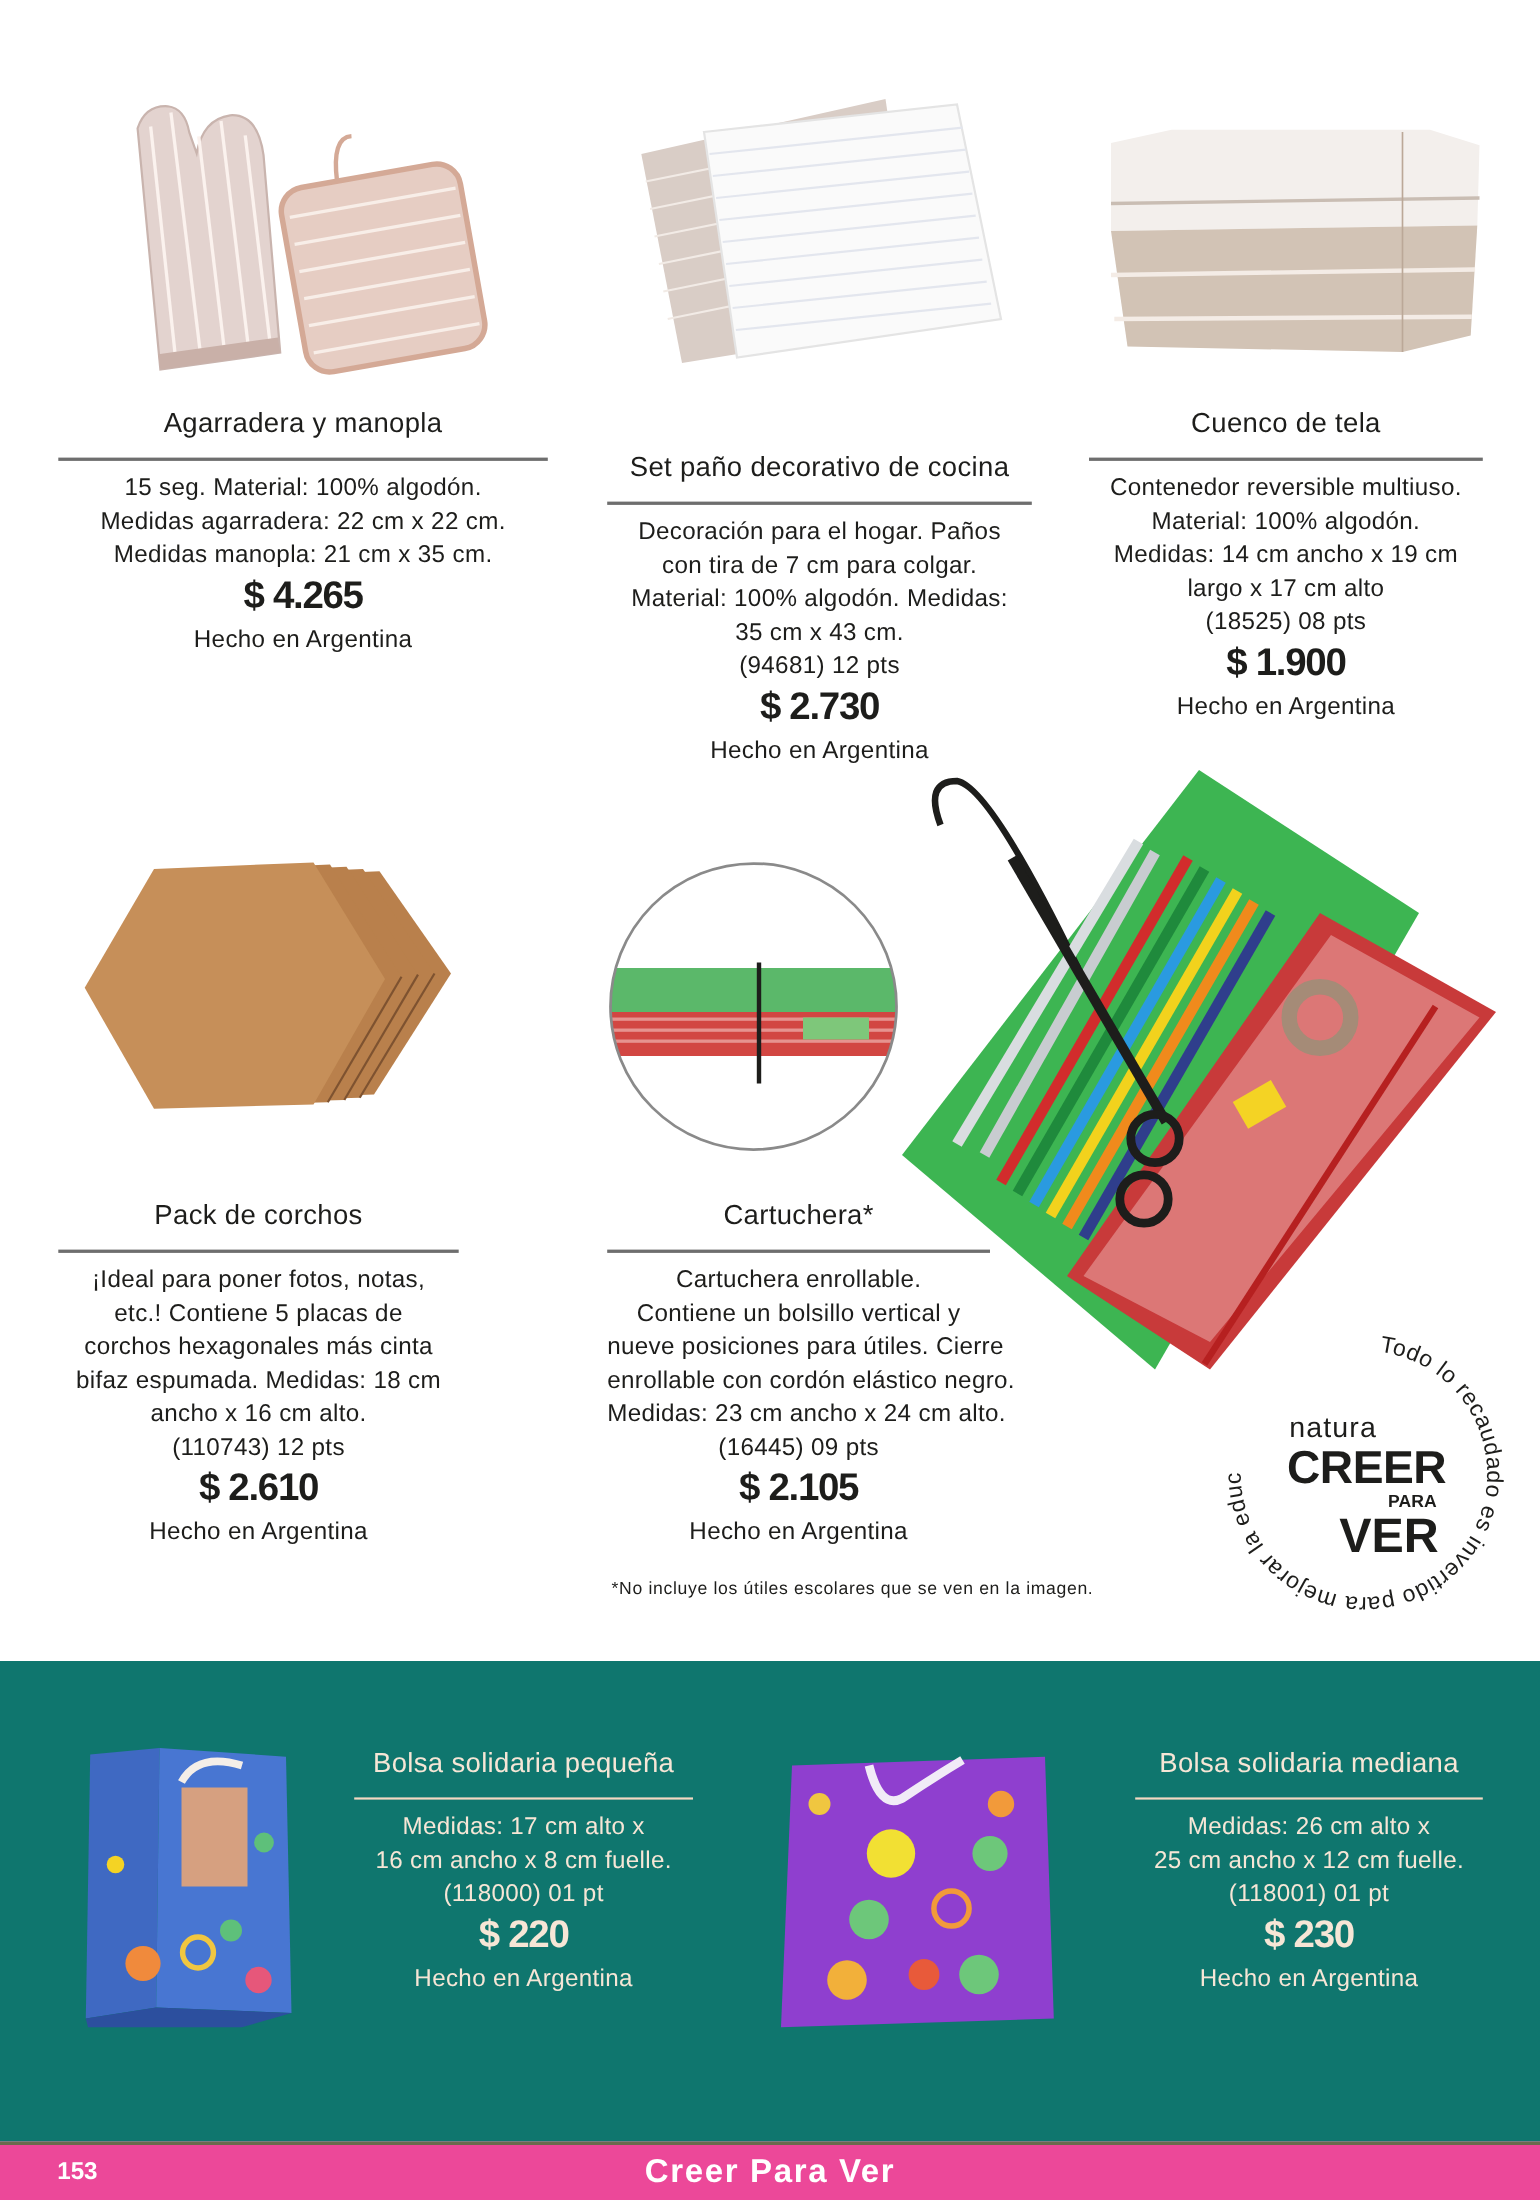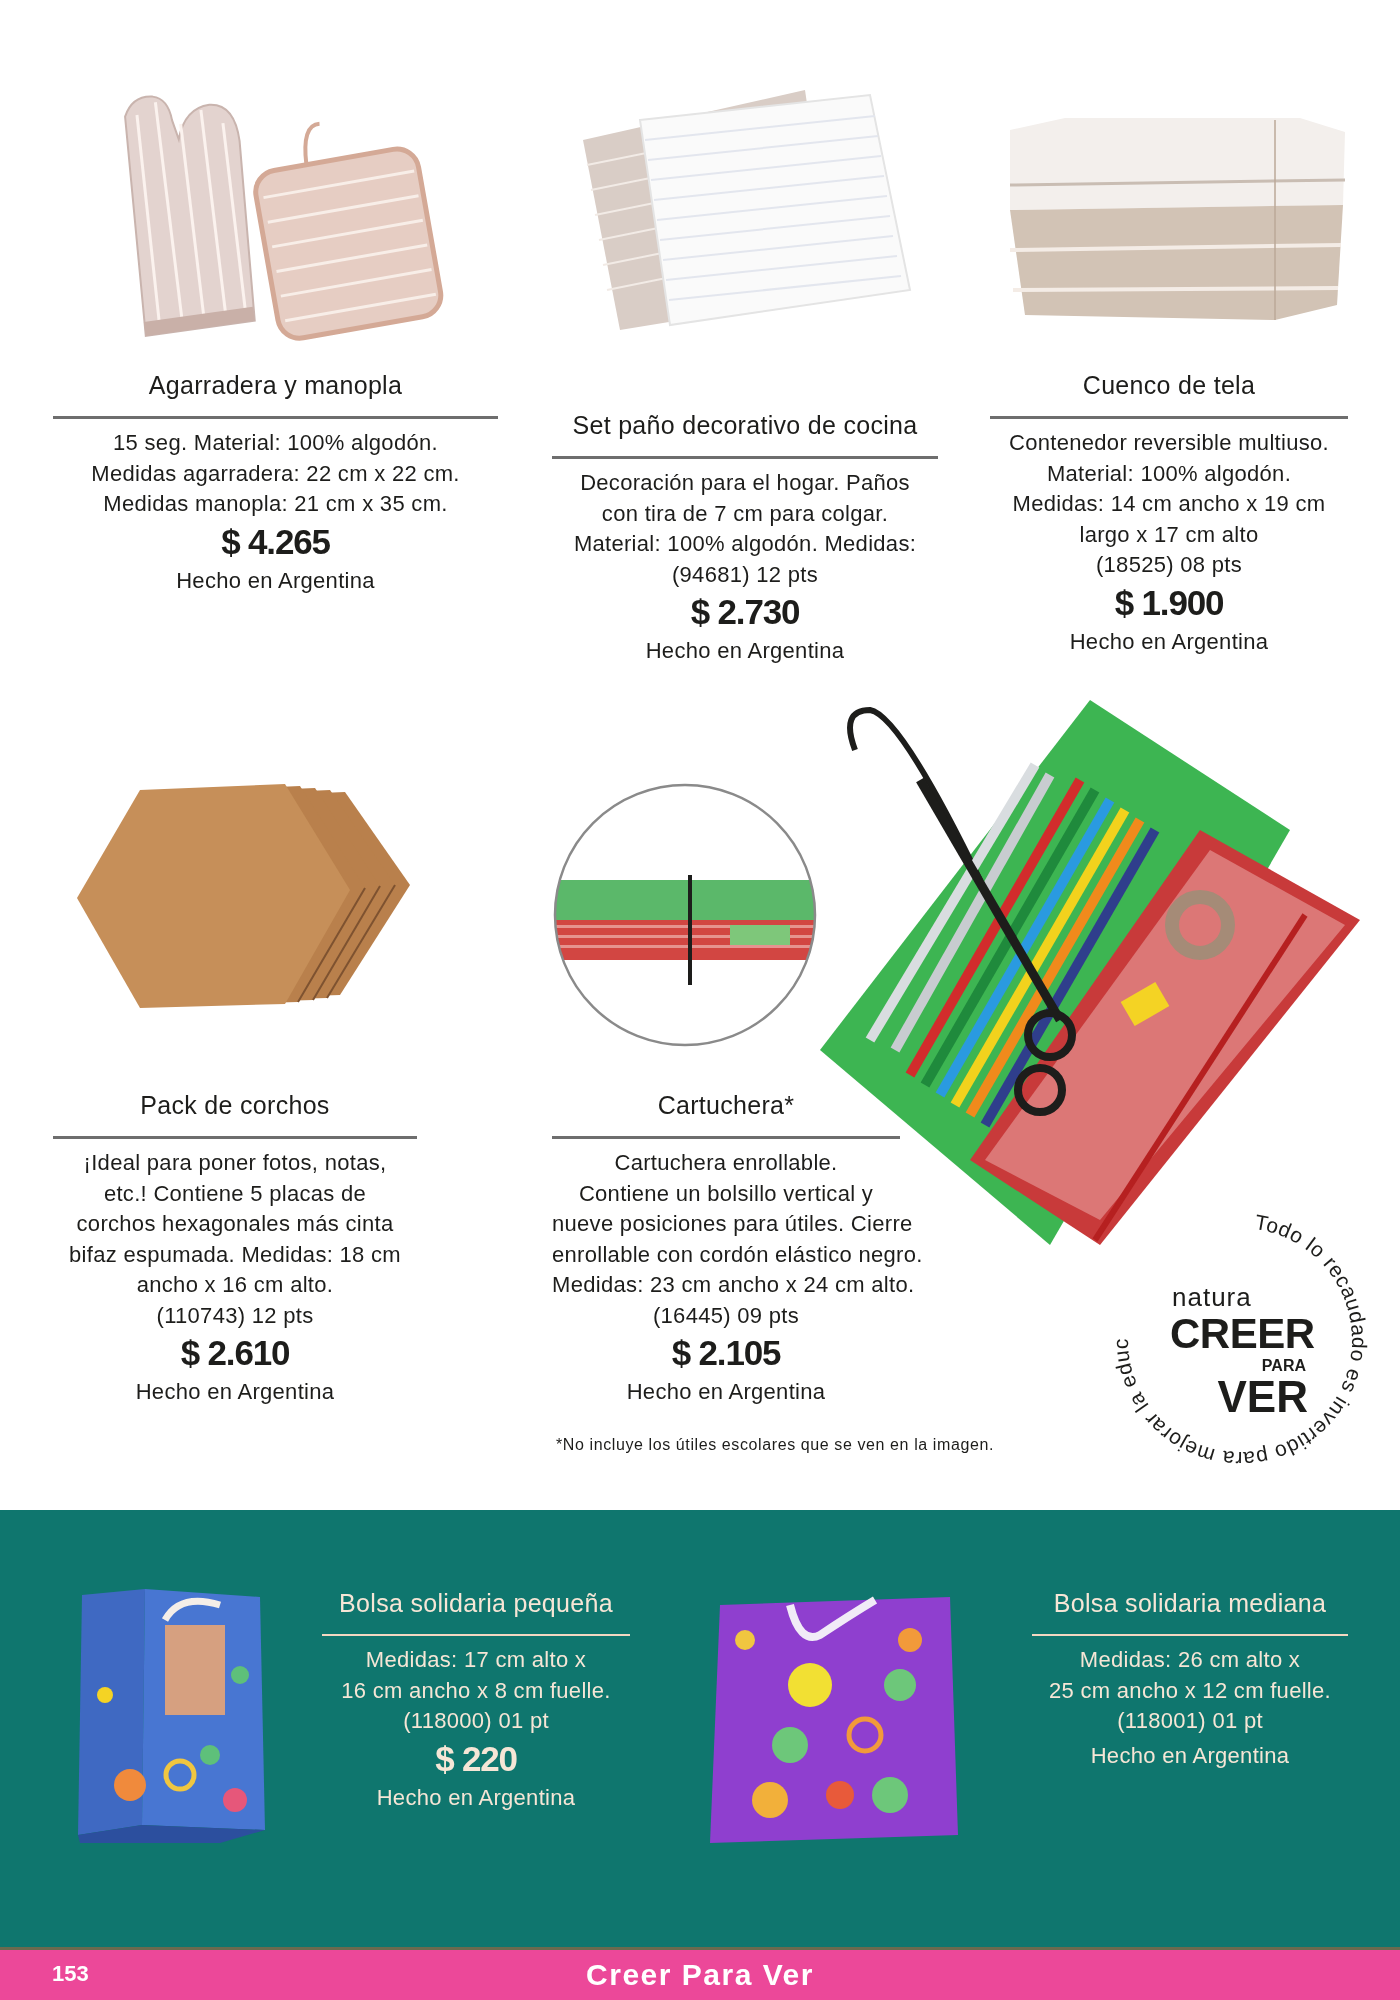--- a/index.html
+++ b/index.html
@@ -109,20 +109,21 @@
   <div class="origin">Hecho en Argentina</div>
 </div>
 
 <div class="product" style="left:552px;top:370px;width:386px;margin-top:40px;">
   <div class="title">Set paño decorativo de cocina</div>
   <div class="rule"></div>
   <div class="desc">
     <div>Decoración para el hogar. Paños</div>
     <div>con tira de 7 cm para colgar.</div>
     <div>Material: 100% algodón. Medidas:</div>
+    <div>35 cm x 43 cm.</div>
   </div>
   <div class="code">(94681) 12 pts</div>
   <div class="price">$ 2.730</div>
   <div class="origin">Hecho en Argentina</div>
 </div>
 
 <div class="product" style="left:990px;top:370px;width:358px;">
   <div class="title">Cuenco de tela</div>
   <div class="rule"></div>
   <div class="desc">
@@ -288,20 +289,21 @@
   </svg>
 
   <div class="product" style="left:1032px;top:78px;width:316px;">
     <div class="title">Bolsa solidaria mediana</div>
     <div class="rule"></div>
     <div class="desc">
       <div>Medidas: 26 cm alto x</div>
       <div>25 cm ancho x 12 cm fuelle.</div>
     </div>
     <div class="code">(118001) 01 pt</div>
+    <div class="price">$ 230</div>
     <div class="origin">Hecho en Argentina</div>
   </div>
 </div>
 
 <div class="footer">
   <div class="page-no">153</div>
   <div class="section">Creer Para Ver</div>
 </div>
 
 </body></html>

